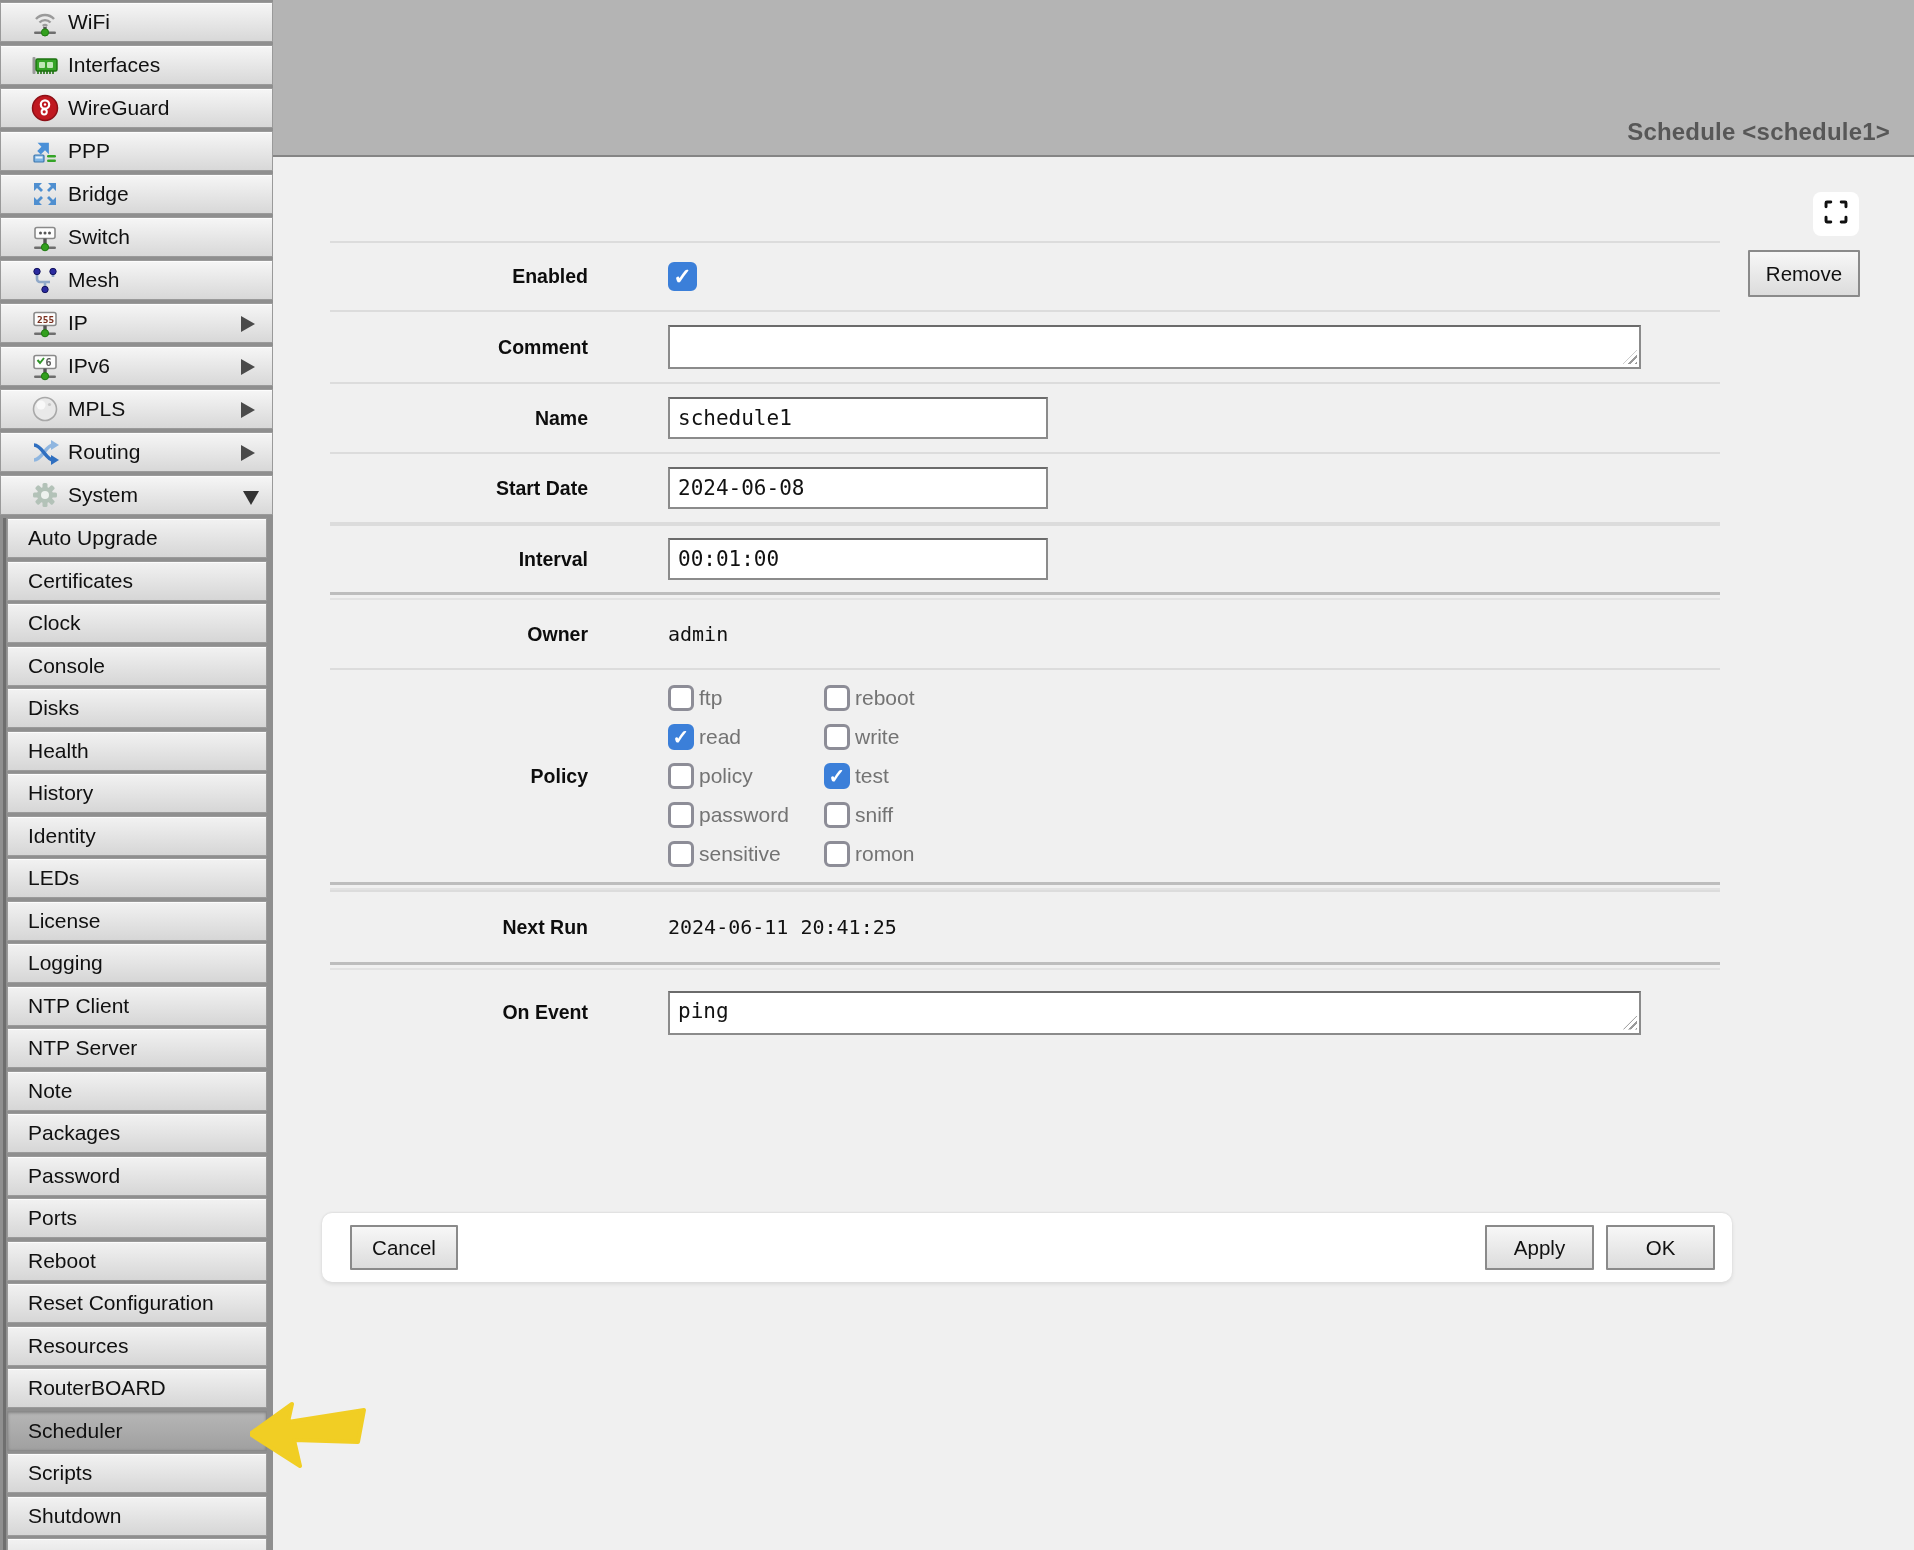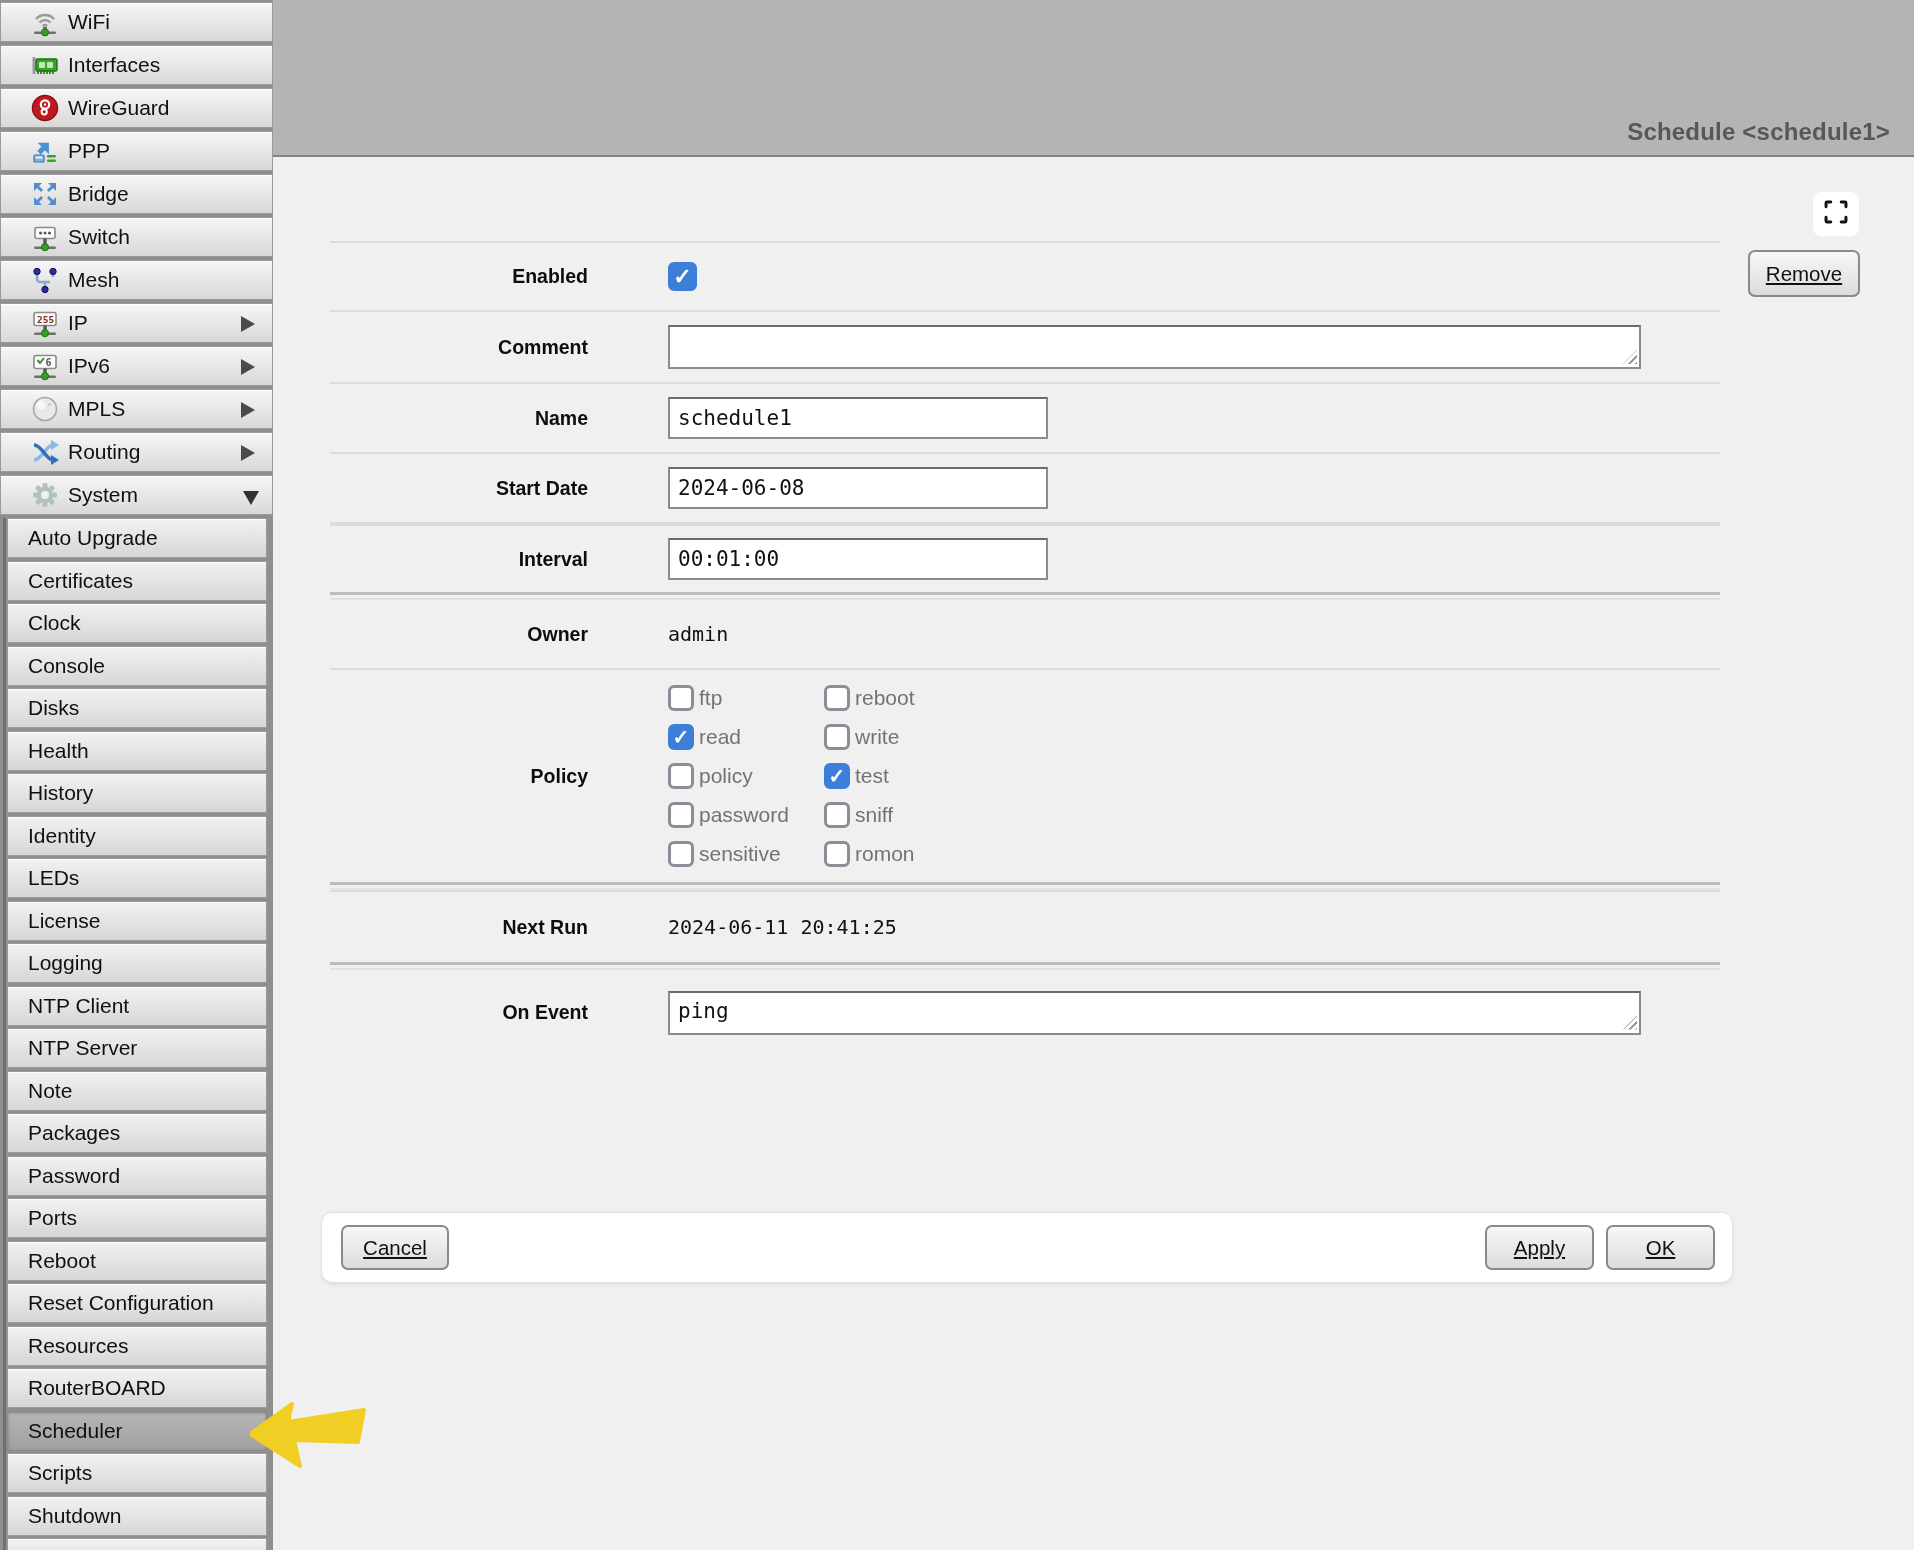--- a/index.html
+++ b/index.html
@@ -89,30 +89,30 @@
   .cb-lg.checked::after { font-size:22px; }
   .cb-label { font-size:21px; color:#737373; margin-left:5px; }
   #policy-grid { display:grid; grid-template-columns:156px auto; row-gap:13px; }
   .pol-cell { display:flex; align-items:center; }
 
   
   #expand-box { position:absolute; left:1813px; top:192px; width:46px; height:44px;
                 background:#fff; border-radius:8px; display:flex; align-items:center;
                 justify-content:center; cursor:pointer; z-index:2; }
   .push-btn { background:linear-gradient(#f7f7f7,#dcdcdc); border:2px solid #8a8a8a;
-              border-radius:7px; font-size:20.5px; color:#111;
+              border-radius:1px; font-size:20.5px; color:#111;
               display:flex; align-items:center; justify-content:center; cursor:pointer;
-              font-family:"Liberation Sans", sans-serif;text-decoration:underline; }
+              font-family:"Liberation Sans", sans-serif; }
   #btn-remove { position:absolute; left:1748px; top:250px; width:112px; height:47px; z-index:2; }
 
   
   #action-panel { position:absolute; left:322px; top:1213px; width:1410px; height:69px;
                   background:#fff; border-radius:10px; z-index:2;
                   box-shadow:0 2px 4px rgba(0,0,0,.10), 0 -1px 2px rgba(0,0,0,.06); }
-  #btn-cancel { position:absolute; left:19px; top:12px; width:108px; height:45px; }
+  #btn-cancel { position:absolute; left:28px; top:12px; width:108px; height:45px; }
   #btn-apply  { position:absolute; right:138px; top:12px; width:109px; height:45px; }
   #btn-ok     { position:absolute; right:17px;  top:12px; width:109px; height:45px; }
 
   
   #pointer-arrow { position:absolute; left:250px; top:1398px; z-index:5; pointer-events:none; }
 </style>
 </head>
 <body>
 
 <div id="header">

